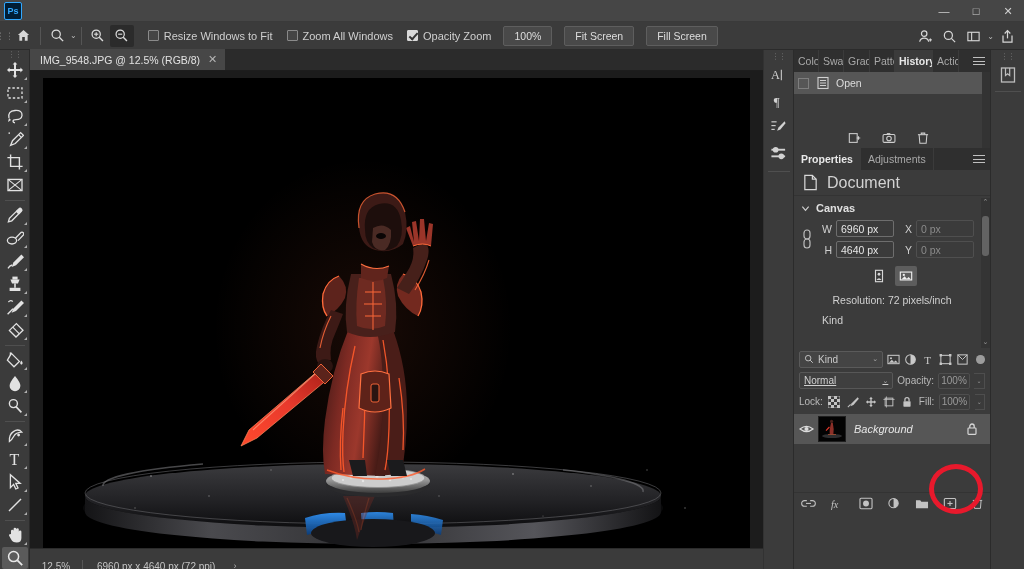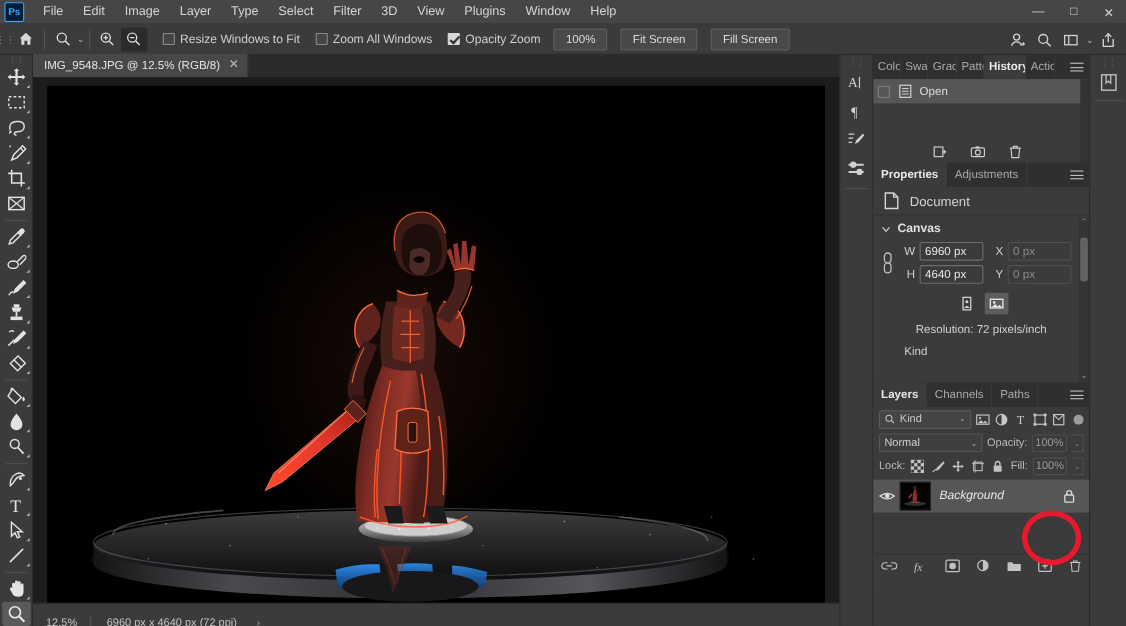--- a/index.html
+++ b/index.html
@@ -180,21 +180,21 @@
   }
   .hist-scroll{ position:absolute; right:0; top:0; width:8px; height:76px; background:#333; }
 
   
   .props{ height:200px; }
   .props-body{ position:relative; height:178px; background:#3b3b3b; }
   .doc-row{
     height:26px; display:flex; align-items:center; padding-left:8px;
     border-bottom:1px solid #333;
   }
-  .doc-row .dlbl{ margin-left:8px; font-size:12px; color:#d2d2d2; }
+  .doc-row .dlbl{ margin-left:8px; font-size:16px; color:#d2d2d2; }
   .canvas-sec{ padding:6px 0 0 0; position:relative; }
   .sec-head{ display:flex; align-items:center; padding-left:7px; margin-bottom:6px; }
   .sec-head .ttl{ font-size:11px; font-weight:bold; color:#e0e0e0; margin-left:6px; }
   .fields{ display:flex; align-items:center; padding-left:4px; }
   .link-ico{ width:18px; display:flex; align-items:center; justify-content:center; }
   .fgrid{ display:grid; grid-template-columns:16px 58px 14px 58px; gap:4px 4px; align-items:center; }
   .flbl{ font-size:10.5px; color:#cfcfcf; text-align:right; }
   .fin{
     height:17px; background:#3b3b3b; border:1px solid #6e6e6e; border-radius:2px;
     font-size:10.5px; color:#e6e6e6; padding:0 4px; display:flex; align-items:center;
@@ -221,21 +221,21 @@
     width:88px; height:17px; background:#444; border:1px solid #5a5a5a; border-radius:2px;
     display:flex; align-items:center; padding:0 4px; font-size:10px; color:#c9c9c9;
   }
   .kind-box .kl{ margin-left:4px; }
   .kind-box .kc{ margin-left:auto; font-size:7px; color:#aaa; }
   .filt-ico{ width:14px; height:16px; display:flex; align-items:center; justify-content:center; }
   .filt-toggle{ width:9px; height:9px; border-radius:50%; background:#9c9c9c; margin-left:3px; }
   .blend-row{ height:21px; display:flex; align-items:center; padding:0 5px; gap:4px; }
   .blend-box{
     flex:1; height:17px; background:#3f3f3f; border:1px solid #575757; border-radius:2px;
-    display:flex; align-items:center; padding:0 4px; font-size:10px; color:#d0d0d0;
+    display:flex; align-items:center; padding:0 4px; font-size:10px; color:#d0d0d0;text-decoration:underline;
   }
   .blend-box .kc{ margin-left:auto; font-size:7px; color:#aaa; }
   .small-lbl{ font-size:10px; color:#b9b9b9; white-space:nowrap; }
   .num-box{
     width:32px; height:16px; border:1px solid #4e4e4e; border-radius:2px;
     font-size:10px; color:#9a9a9a; display:flex; align-items:center; justify-content:center;
   }
   .num-chev{ width:11px; height:16px; border:1px solid #4e4e4e; border-left:none;
     display:flex; align-items:center; justify-content:center; font-size:6px; color:#9a9a9a; }
   .lock-row{ height:21px; display:flex; align-items:center; padding:0 5px; gap:5px; }
@@ -246,21 +246,21 @@
   }
   .eye{ width:24px; display:flex; align-items:center; justify-content:center; }
   .lay-thumb{
     width:28px; height:26px; background:#000; border:1px solid #1f1f1f;
     margin-right:8px; position:relative; overflow:hidden;
   }
   .lay-name{ font-size:11px; color:#e6e6e6; font-style:italic; }
   .lay-lock{ position:absolute; right:10px; top:7px; width:16px; height:16px;
     display:flex; align-items:center; justify-content:center; }
   .lay-foot{
-    position:absolute; left:0; bottom:15px; width:100%; height:21px;
+    position:absolute; left:0; bottom:4px; width:100%; height:21px;
     background:#3b3b3b; display:flex; align-items:center; justify-content:center; gap:14px;
     border-top:1px solid #333;
   }
 
   .annot{
     position:absolute; left:929px; top:464px; width:54px; height:50px;
     border:5px solid #e8192c; border-radius:50%; pointer-events:none; z-index:50;
   }
 
   .edge{
@@ -273,34 +273,20 @@
   .edge-sep{ width:26px; height:1px; background:#4f4f4f; margin-top:4px; }
   svg{ display:block; }
 </style>
 </head>
 <body>
 
 <div class="app">
 
   <div class="menubar">
     <div class="ps-logo">Ps</div>
-    <div id="menu-items" style="display:flex;align-items:center;">
-        <div class="menu-item">File</div>
-        <div class="menu-item">Edit</div>
-        <div class="menu-item">Image</div>
-        <div class="menu-item">Layer</div>
-        <div class="menu-item">Type</div>
-        <div class="menu-item">Select</div>
-        <div class="menu-item">Filter</div>
-        <div class="menu-item">3D</div>
-        <div class="menu-item">View</div>
-        <div class="menu-item">Plugins</div>
-        <div class="menu-item">Window</div>
-        <div class="menu-item">Help</div>
-      </div>
     <div class="win-btns">
       <div class="win-btn">—</div>
       <div class="win-btn">□</div>
       <div class="win-btn close">✕</div>
     </div>
   </div>
 
   <div class="optionsbar">
     <div class="opt-grip">⋮⋮</div>
     <div class="opt-home">
@@ -866,30 +852,20 @@
             </div>
           </div>
 
           <div class="res-line">Resolution: 72 pixels/inch</div>
           <div class="mode-line">Kind</div>
         </div>
       </div>
     </div>
 
     <div class="panel layers">
-      <div class="p-tabs">
-        <div id="lay-tabs" style="display:flex;">
-            <div class="p-tab active">Layers</div>
-            <div class="p-tab">Channels</div>
-            <div class="p-tab">Paths</div>
-          </div>
-        <div class="p-menu">
-            <span></span>
-          </div>
-      </div>
       <div class="lay-body">
 
         <div class="filt-row">
           <div class="kind-box">
             <svg width="10" height="10" viewBox="0 0 12 12">
                 <circle cx="5" cy="5" r="3.3" fill="none" stroke="#c6c6c6" stroke-width="1.1"></circle>
                 <line x1="7.4" y1="7.4" x2="10.5" y2="10.5" stroke="#c6c6c6" stroke-width="1.2"></line>
               </svg>
             <span class="kl">Kind</span>
             <span class="kc">⌄</span>

